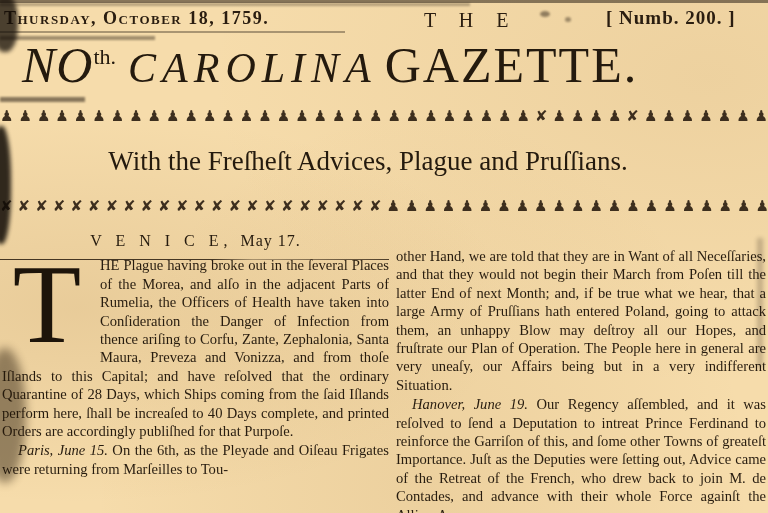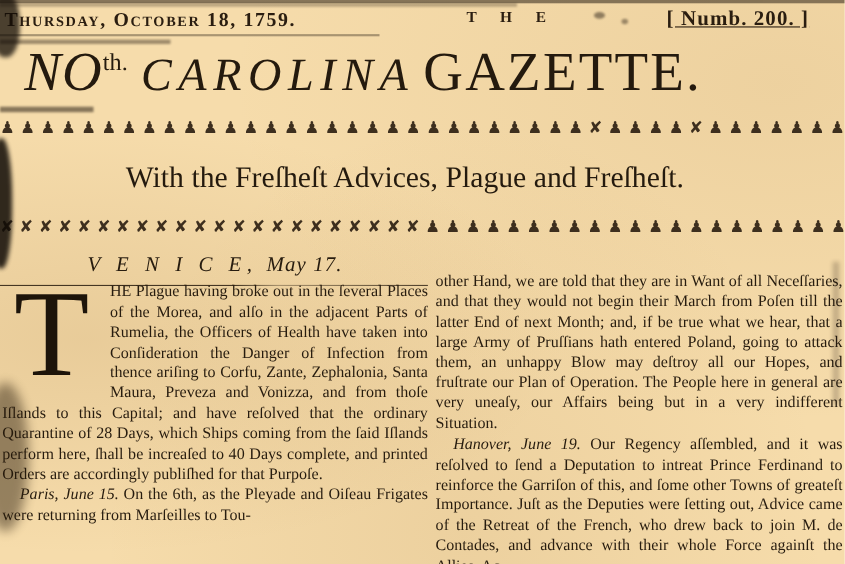--- a/index.html
+++ b/index.html
@@ -16,25 +16,25 @@
     color:#241a0e;
   }
   
   .dateline-row{position:absolute;top:7px;left:0;width:768px;height:30px;}
   .date-left{
     position:absolute;left:4px;top:1px;
     font-size:18px;font-variant:small-caps;letter-spacing:1.5px;font-weight:bold;color:#2a1d10;
   }
   .the-word{
     position:absolute;left:424px;top:2px;
-    font-size:14px;font-weight:bold;letter-spacing:9px;color:#2a1d10;
+    font-size:20px;font-weight:normal;letter-spacing:9px;color:#2a1d10;
   }
   .issue-no{
     position:absolute;left:606px;top:0px;
-    font-size:19px;font-weight:bold;letter-spacing:1px;color:#2a1d10;text-decoration:underline;
+    font-size:19px;font-weight:bold;letter-spacing:1px;color:#2a1d10;
   }
   .title-row{
     position:absolute;top:36px;left:22px;width:744px;height:64px;
     white-space:nowrap;color:#241a0e;
   }
   .t-no{font-style:italic;font-size:50px;letter-spacing:1px;}
   .t-sup{font-size:22px;vertical-align:18px;letter-spacing:0;}
   .t-carolina{font-style:italic;font-size:42px;letter-spacing:6px;margin-left:12px;}
   .t-gazette{font-style:normal;font-size:50px;letter-spacing:2px;margin-left:8px;}
   .ornament{
@@ -48,21 +48,21 @@
     position:absolute;top:146px;left:28px;width:680px;height:42px;
     text-align:center;font-size:27px;color:#241a0e;white-space:nowrap;
   }
   .m-it{}
   .m-ro{font-style:normal;}
   
   .col{position:absolute;top:230px;height:283px;overflow:hidden;
     font-size:14.6px;line-height:18.4px;text-align:justify;color:#271c0f;}
   .col-left{left:2px;width:387px;}
   .col-right{left:396px;width:370px;margin-top:17px;}
-  .v-heading{text-align:center;font-style:italic;font-size:19px;margin:2px 0 3px 0;white-space:nowrap;}
+  .v-heading{text-align:center;font-size:16px;margin:2px 0 3px 0;white-space:nowrap;}
   .v-place{letter-spacing:5px;}
   .v-date{letter-spacing:1px;margin-left:8px;}
   .h-rule{position:absolute;left:0px;top:259px;width:389px;height:1px;
     background:linear-gradient(90deg, rgba(40,27,13,.85) 0 55%, rgba(40,27,13,.35) 65%, rgba(40,27,13,.8));}
   .dropcap{
     float:left;font-size:112px;line-height:.82em;height:93px;width:90px;
     text-align:center;margin:3px 8px 0 0;color:#1d140a;
   }
   .para{margin:0;}
   .para-indent{margin:1px 0 0 0;text-indent:16px;}
@@ -93,21 +93,21 @@
     <span class="issue-no">[ Numb. 200. ]</span>
   </div>
 
   <div class="title-row">
     <span class="t-no">NO</span><span class="t-sup">th.</span><span class="t-carolina">CAROLINA</span><span class="t-gazette">GAZETTE.</span>
   </div>
 
   <div class="ornament orn-top">♟♟♟♟♟♟♟♟♟♟♟♟♟♟♟♟♟♟♟♟♟♟♟♟♟♟♟♟♟✘♟♟♟♟✘♟♟♟♟♟♟♟♟♟♟♟♟</div>
 
   <div class="motto">
-    <span class="m-it">With the Freſheſt Advices,</span><span class="m-ro"> Plague </span><span class="m-it">and</span><span class="m-ro"> Freſheſt.</span>
+    <span class="m-it">With the Freſheſt Advices,</span><span class="m-ro"> Plague </span><span class="m-it">and</span><span class="m-ro"> Pruſſians.</span>
   </div>
 
   <div class="ornament orn-bottom">✘✘✘✘✘✘✘✘✘✘✘✘✘✘✘✘✘✘✘✘✘✘♟♟♟♟♟♟♟♟♟♟♟♟♟♟♟♟♟♟♟♟♟♟</div>
 
   <div class="h-rule"></div>
 
   <div class="col col-left">
     <div class="v-heading">
       <span class="v-place">V E N I C E,</span><span class="v-date">May 17.</span>
     </div>

